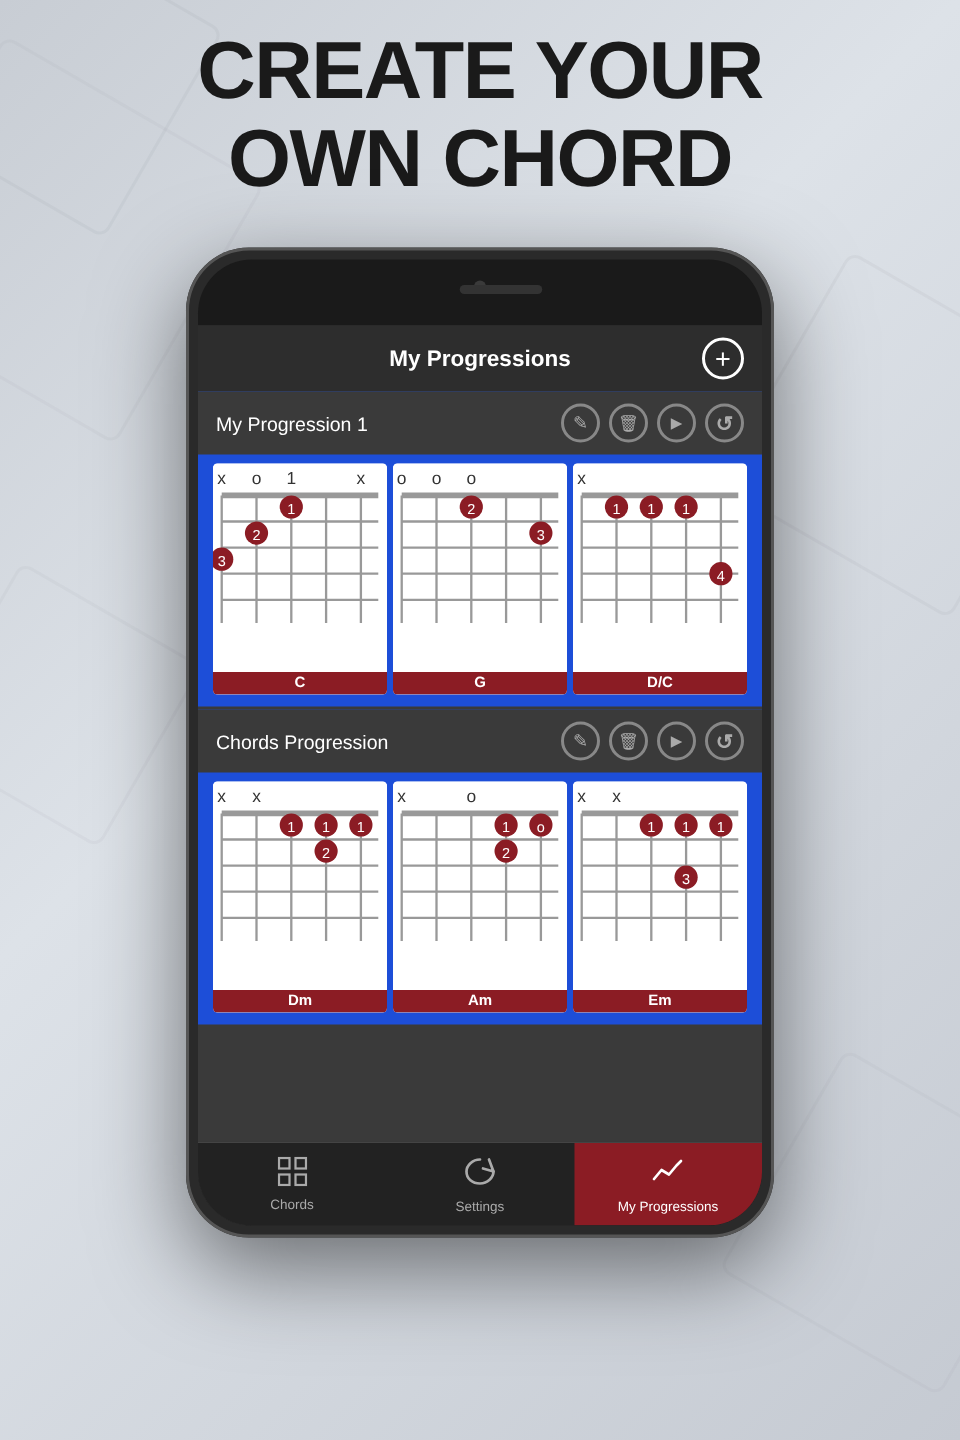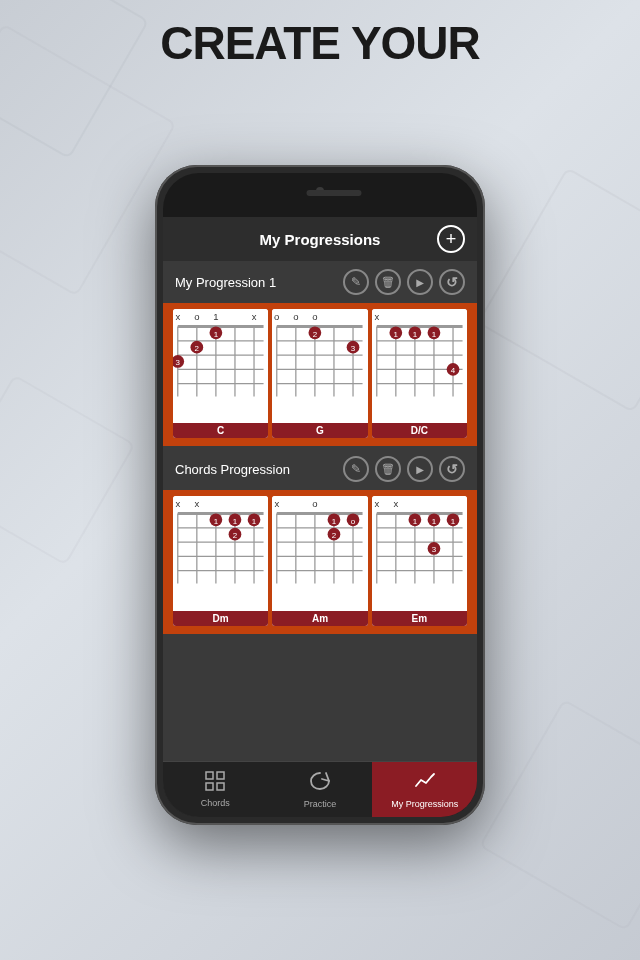--- a/index.html
+++ b/index.html
@@ -26,35 +26,35 @@
       transform: rotate(30deg);
       border-radius: 8px;
     }
 
     
     .header-text {
       position: absolute;
       top: 18px;
       left: 0; right: 0;
       text-align: center;
-      font-size: 46px;
+      font-size: 54px;
       font-weight: 900;
       line-height: 1.1;
       color: #1a1a1a;
       letter-spacing: -1px;
       z-index: 2;
     }
 
     
     .phone {
       position: absolute;
       top: 165px;
       left: 50%;
       transform: translateX(-50%);
-      width: 330px;
+      width: 392px;
       height: 660px;
       background: #2a2a2a;
       border-radius: 42px;
       box-shadow: 0 20px 60px rgba(0,0,0,0.5), inset 0 0 0 2px #555;
       z-index: 3;
       padding-left: 44px;
     }
 
     
     .phone-inner {
@@ -118,21 +118,21 @@
       border-radius: 50%;
       display: flex; align-items: center; justify-content: center;
       color: #fff;
       font-size: 18px;
       font-weight: 300;
       cursor: pointer;
     }
 
     
     .progression-section {
-      background: #c2410c;
+      background: #1d4ed8;
       margin-bottom: 2px;
     }
 
     .progression-header {
       display: flex;
       align-items: center;
       padding: 8px 12px;
       background: #3a3a3a;
     }
     .progression-name {
@@ -227,20 +227,21 @@
 <div class="hex-bg">
   <div class="hex" style="top:-30px;left:-40px;width:160px;height:160px;opacity:0.4;"></div>
   <div class="hex" style="top:60px;left:-60px;width:200px;height:200px;opacity:0.3;"></div>
   <div class="hex" style="top:200px;right:-50px;width:180px;height:180px;opacity:0.35;"></div>
   <div class="hex" style="top:400px;left:-30px;width:140px;height:140px;opacity:0.3;"></div>
   <div class="hex" style="bottom:60px;right:-40px;width:170px;height:170px;opacity:0.3;"></div>
 </div>
 
 <div class="header-text">
   <div>CREATE YOUR</div>
+  <div>OWN CHORD</div>
 </div>
 
 <div class="phone">
   <div class="phone-inner">
     <div class="phone-camera"></div>
     <div class="phone-speaker"></div>
 
     <div class="screen">
 
       <div class="title-bar">
@@ -471,21 +472,21 @@
           <div class="nav-label">Chords</div>
         </div>
 
         <div class="nav-item">
           <div class="nav-icon">
             <svg width="22" height="22" viewBox="0 0 22 22" fill="none">
               <path d="M11 3 C6 3 2 7 2 11 C2 16 6 19 11 19 C16 19 20 15 20 11" stroke="#aaa" stroke-width="1.8" fill="none" stroke-linecap="round"></path>
               <path d="M17 3 L20 11 L13 9" stroke="#aaa" stroke-width="1.8" fill="none" stroke-linecap="round" stroke-linejoin="round"></path>
             </svg>
           </div>
-          <div class="nav-label">Practice</div>
+          <div class="nav-label">Settings</div>
         </div>
 
         <div class="nav-item active">
           <div class="nav-icon">
             <svg width="22" height="22" viewBox="0 0 22 22" fill="none">
               <polyline points="2,16 7,10 12,13 17,7 20,4" stroke="white" stroke-width="1.8" fill="none" stroke-linecap="round" stroke-linejoin="round"></polyline>
             </svg>
           </div>
           <div class="nav-label" style="color:white;">My Progressions</div>
         </div>

